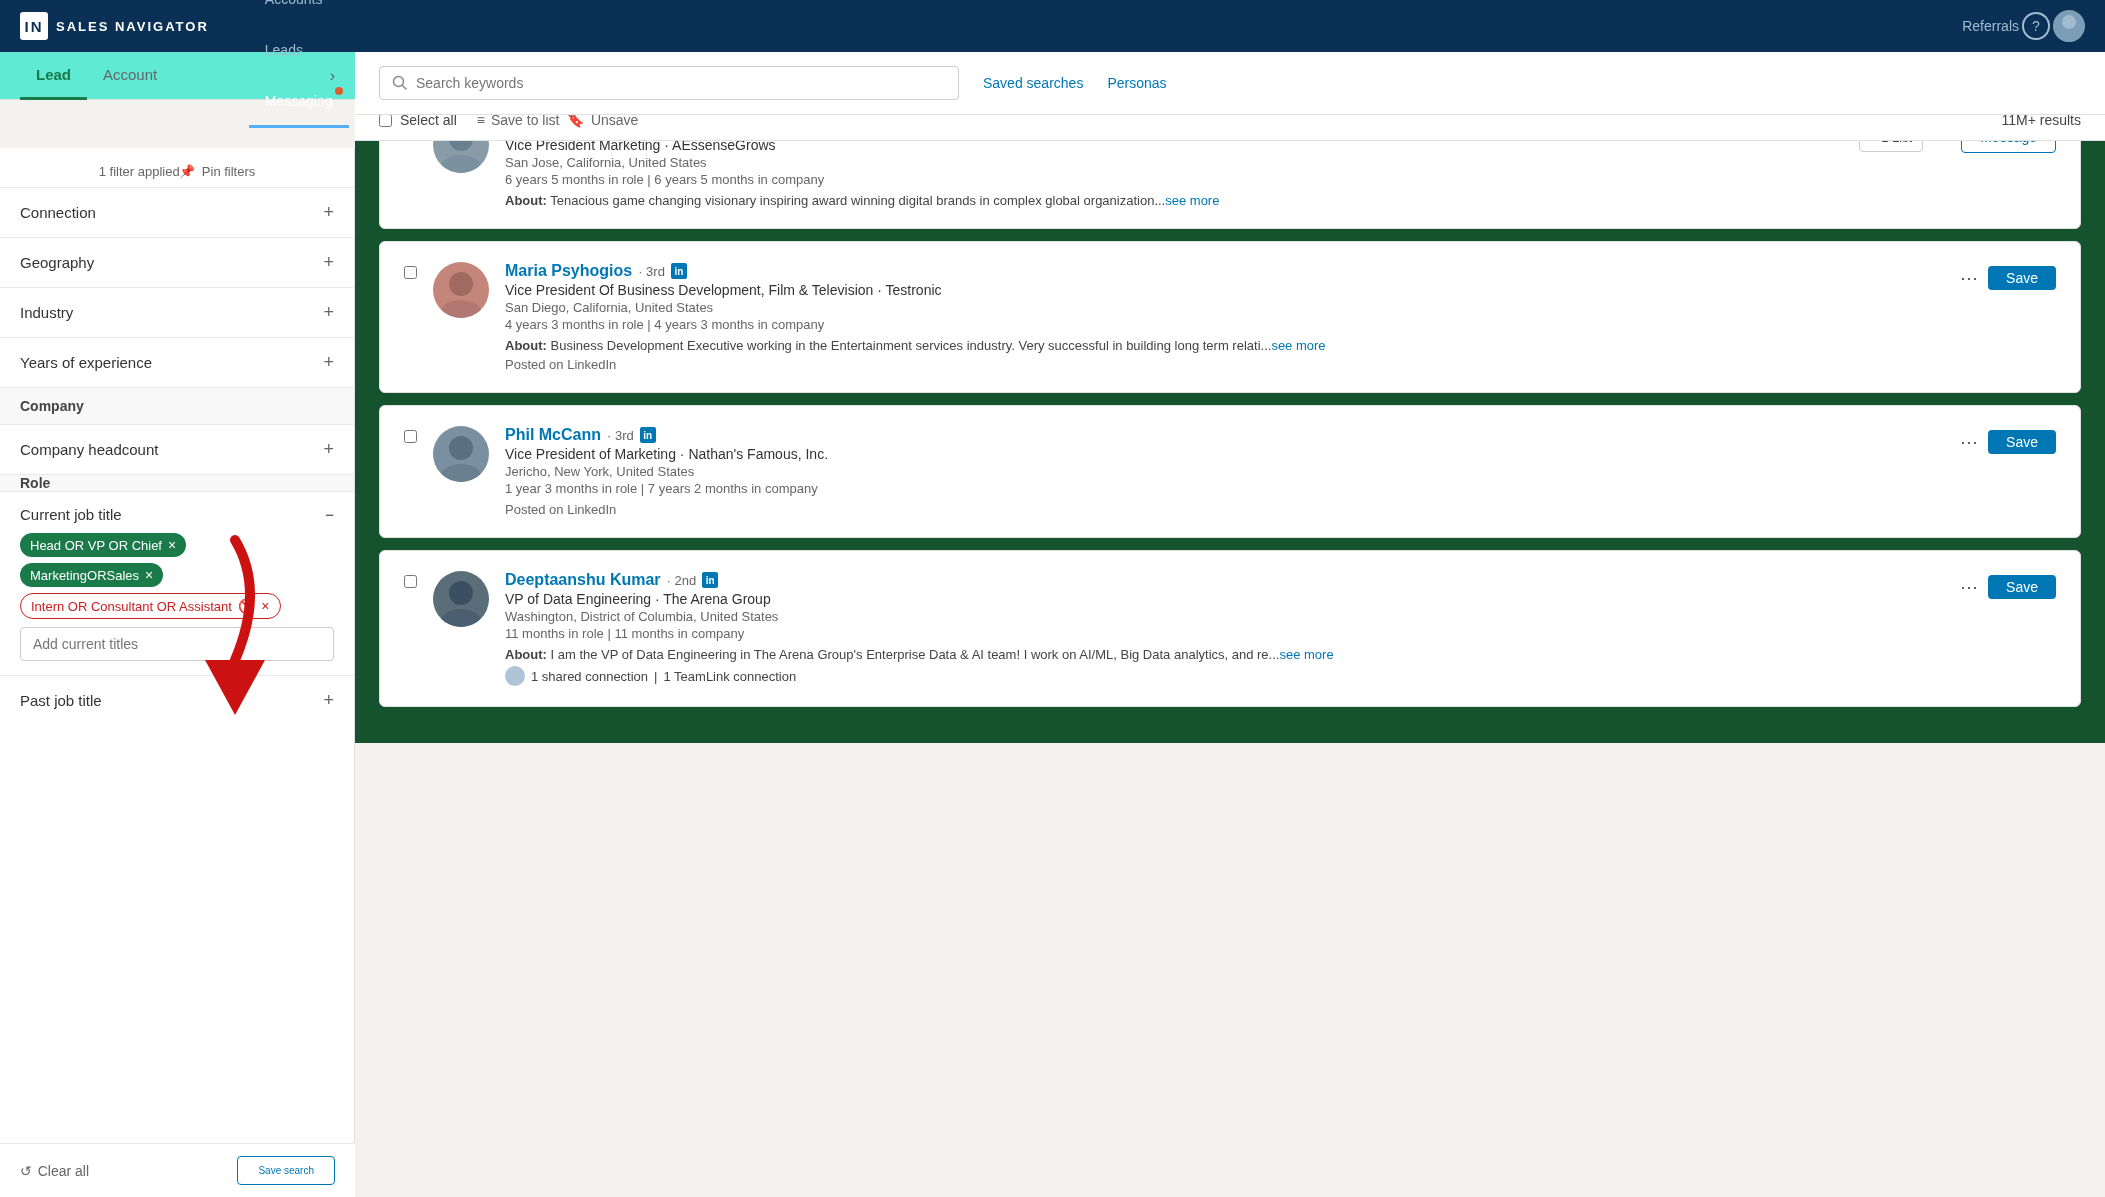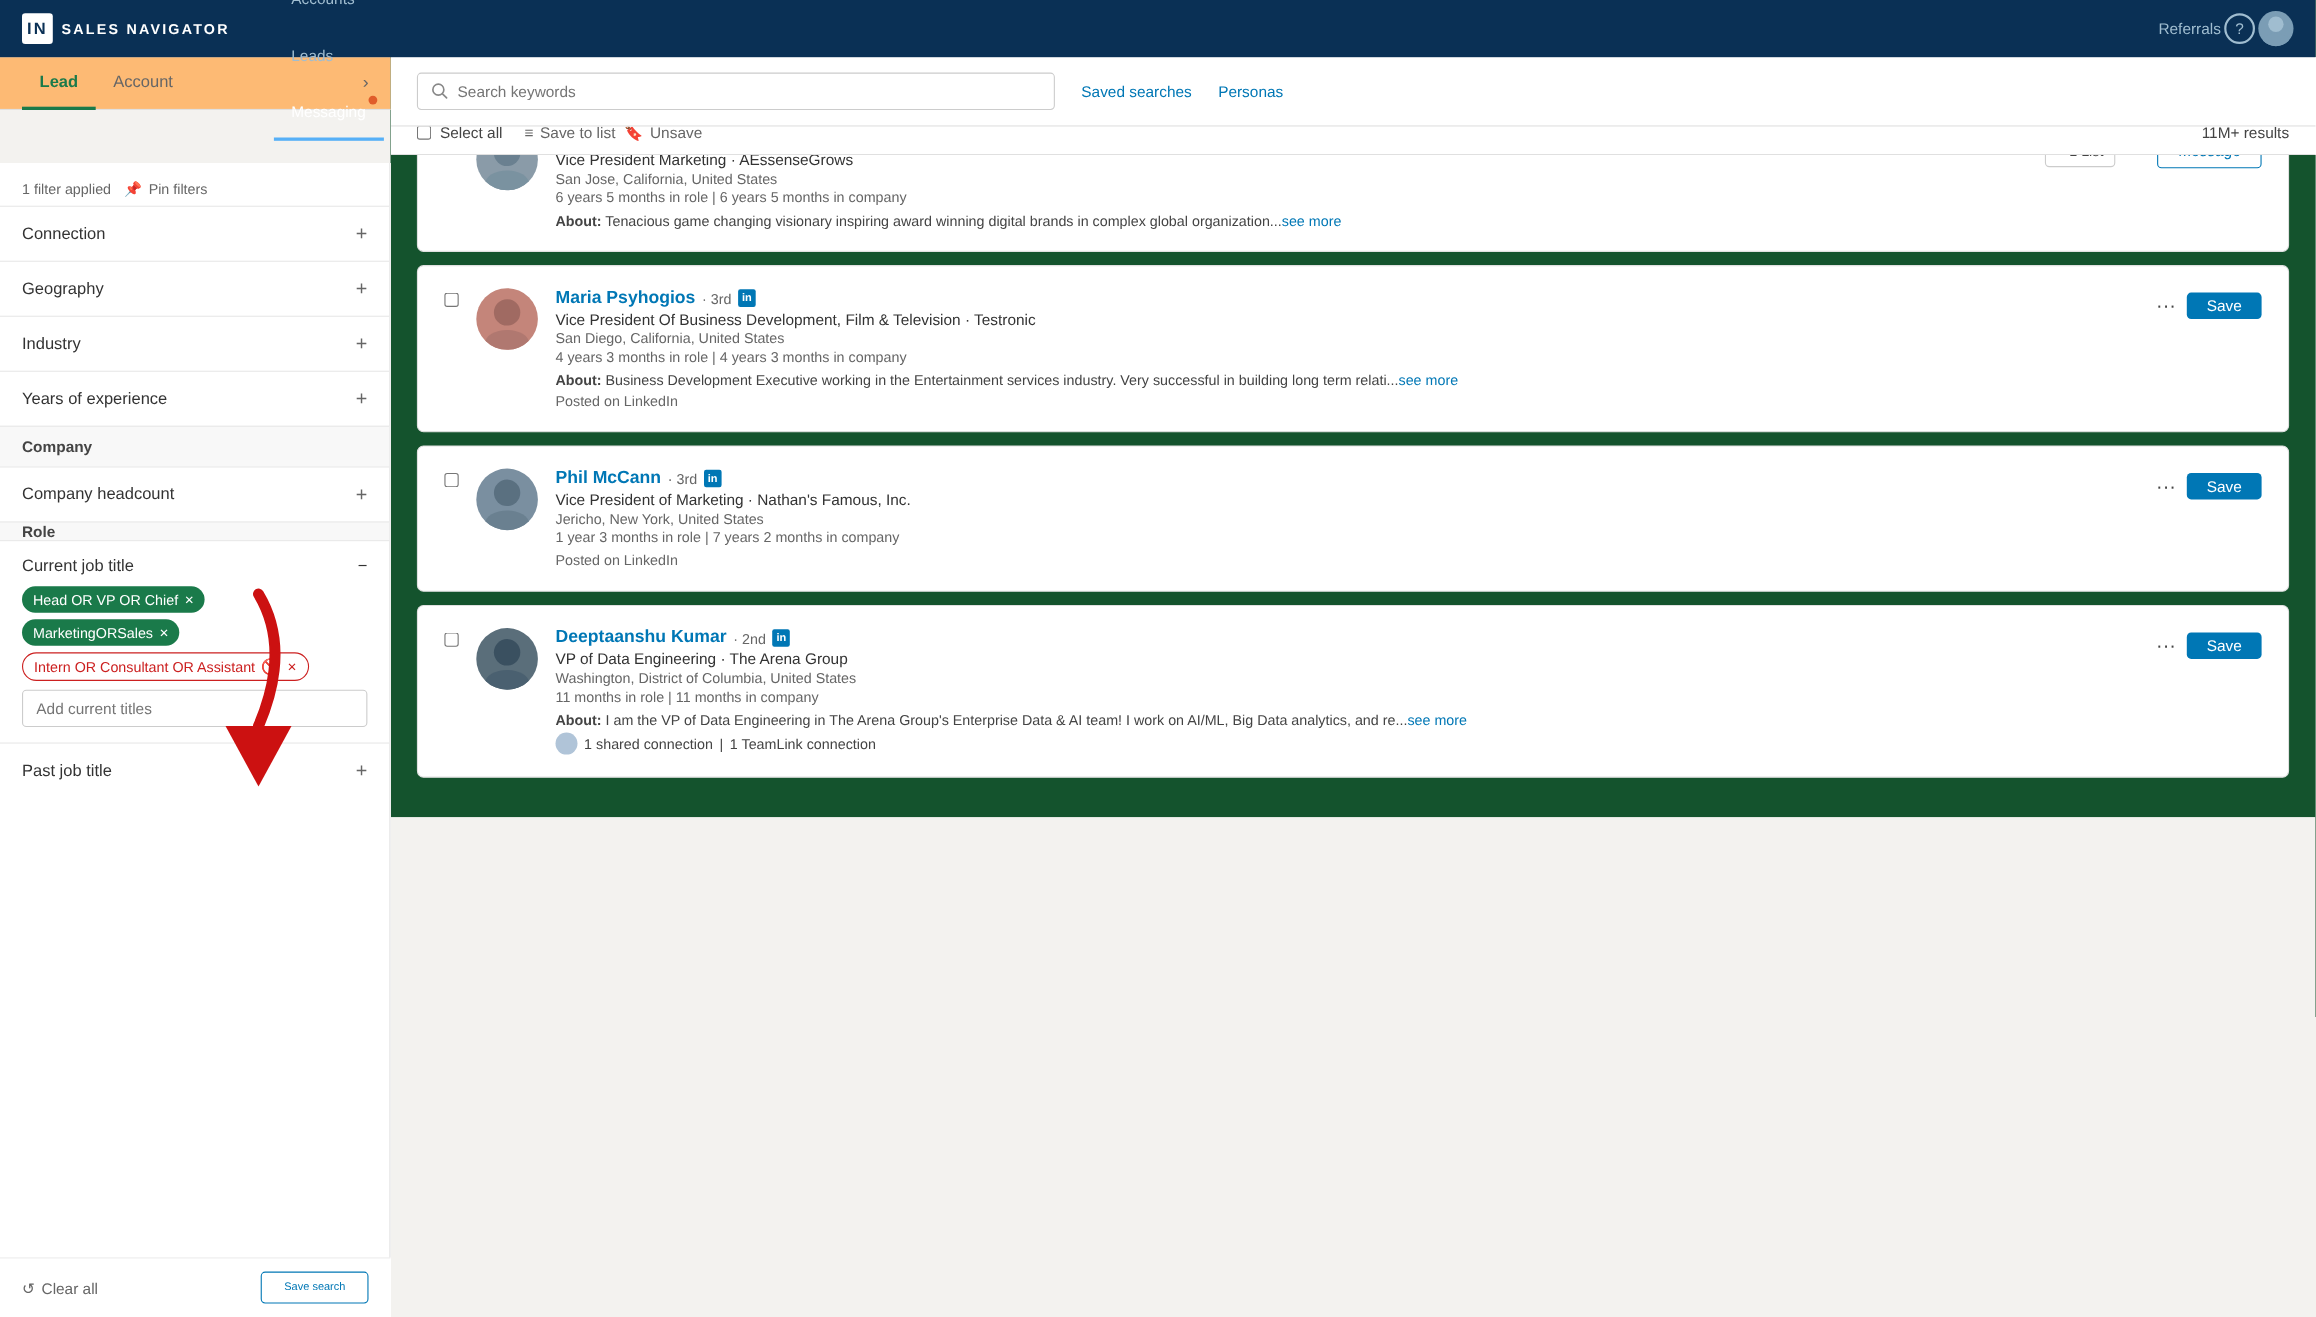--- a/index.html
+++ b/index.html
@@ -67,21 +67,21 @@
       content: '';
       width: 8px; height: 8px;
       background: #e05c2a;
       border-radius: 50%;
       position: absolute;
       top: 10px; right: 6px;
     }
 
     
     .secondary-nav {
-      background: #fdba74;
+      background: #5eead4;
       border-bottom: 1px solid #e0e0e0;
       display: flex;
       align-items: center;
       padding: 0 20px;
       height: 48px;
       position: fixed;
       top: 52px; left: 0;
       width: 355px;
       z-index: 99;
     }
@@ -110,25 +110,24 @@
       padding-top: 8px;
       overflow-y: auto;
       position: fixed;
       top: 100px;
       bottom: 0;
       left: 0;
     }
     .filter-header {
       display: flex;
       align-items: center;
-      justify-content: flex-start;
+      justify-content: center;
       padding: 8px 20px;
       font-size: 13px;
       color: #666;
-      gap: 12px;
     }
     .pin-filters {
       display: flex; align-items: center; gap: 6px;
       color: #666; font-size: 13px; cursor: pointer;
     }
     .filter-section {
       border-top: 1px solid #e8e8e8;
       padding: 14px 20px;
       cursor: pointer;
     }

